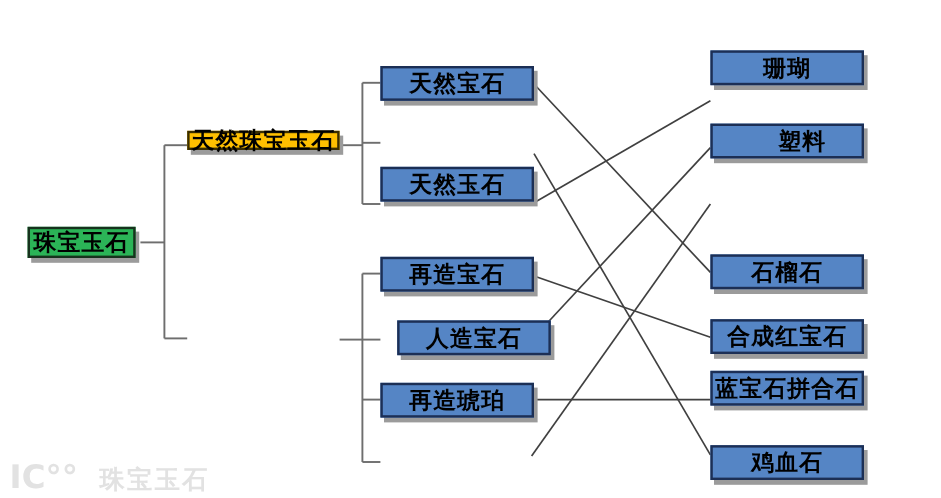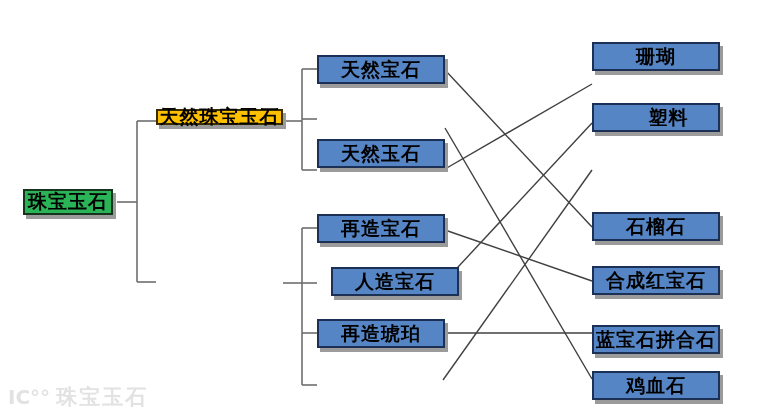--- a/index.html
+++ b/index.html
@@ -18,27 +18,27 @@
   .node.branch{background:#ffc000;border-color:#3a2e00;width:127px;height:16px;}
   .node.blue{background:#5585c5;border-color:#1c2f55;width:128px;height:29px;}
   .branch.b1{left:156px;top:109px;}
   .branch.b2{left:156px;top:272px;}
   
   .m0{left:317px;top:55px;}  .m1{left:317px;top:103px;margin-top:36px;} .m2{left:317px;top:156px;}
   .m3{left:317px;top:214px;} .m4{left:331px;top:267px;} .m5{left:317px;top:319px;}
   .m6{left:317px;top:371px;}
   
   .r0{left:592px;top:42px;}  .r1{left:592px;top:103px;padding-left:25px;} .r2{left:592px;top:156px;}
-  .r3{left:592px;top:212px;} .r4{left:592px;top:266px;} .r5{left:592px;top:325px;}
+  .r3{left:592px;top:212px;} .r4{left:592px;top:266px;} .r5{left:592px;top:309px;}
   .r6{left:592px;top:371px;}
   .watermark{
     position:absolute;left:8px;top:383px;color:#e2e2e2;font-weight:bold;
     font-size:21px;letter-spacing:2px;user-select:none;
   }
-  .watermark .logo{font-size:20px;letter-spacing:0;margin-right:6px;}
+  .watermark .logo{font-size:27px;letter-spacing:0;margin-right:18px;}
 </style>
 </head>
 <body>
 
 <div class="canvas">
 
   <svg class="connectors" viewBox="0 0 784 415" xmlns="http://www.w3.org/2000/svg">
 
     <g stroke="#6e6e6e" stroke-width="1.6" fill="none">
       <path d="M117,202 H137"></path>

